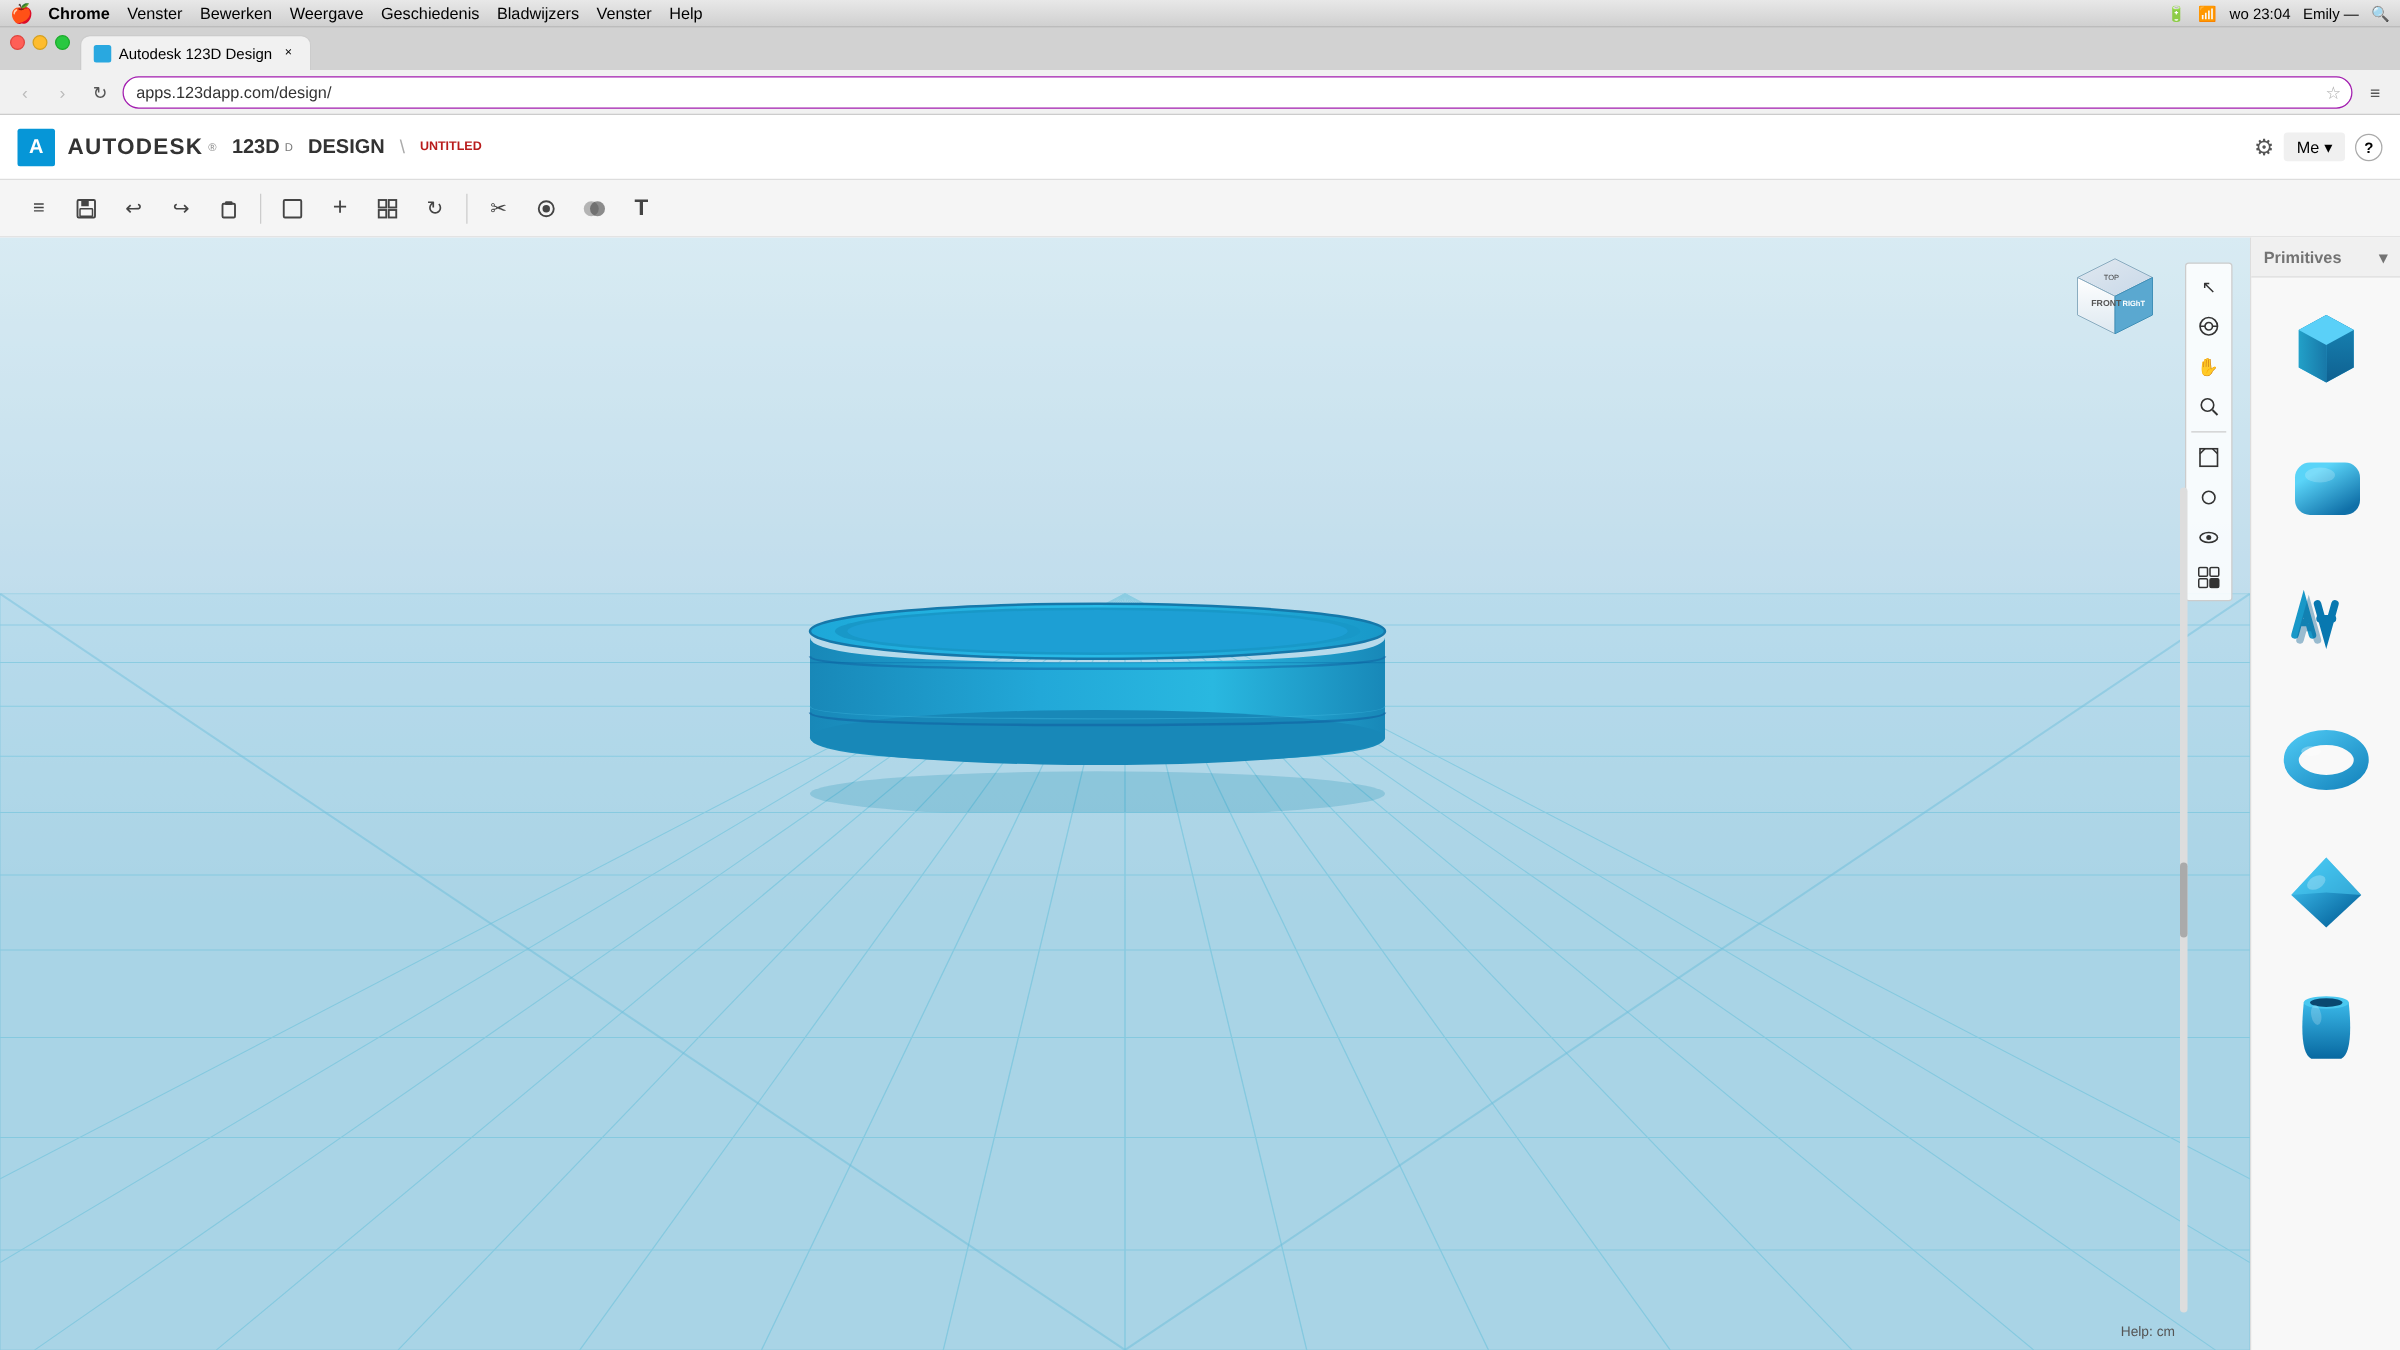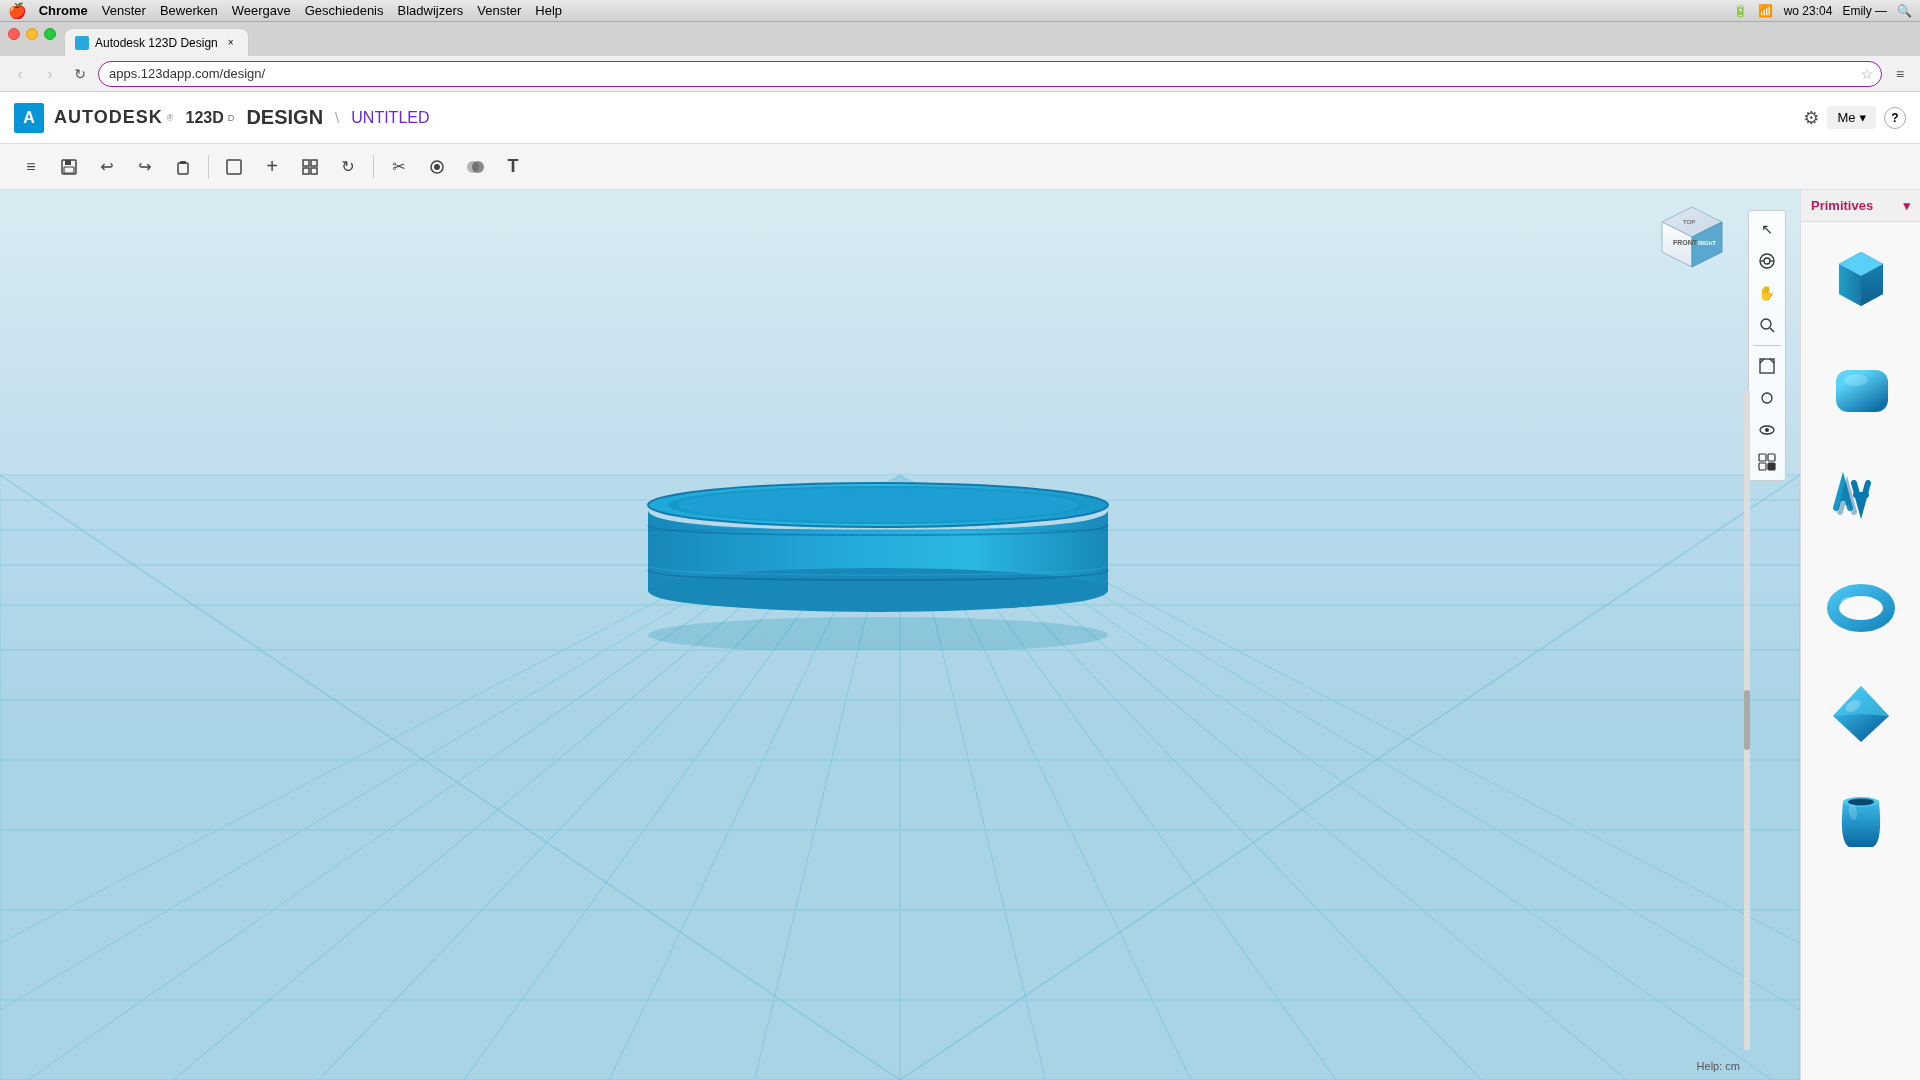--- a/index.html
+++ b/index.html
@@ -296,21 +296,21 @@
     }
     .primitives-header {
       display: flex;
       align-items: center;
       justify-content: space-between;
       padding: 8px 10px;
       background: #f0f0f0;
       border-bottom: 1px solid #ddd;
       font-size: 13px;
       font-weight: 600;
-      color: #be185d;
+      color: #737373;
       cursor: pointer;
     }
     .primitives-list {
       display: flex;
       flex-direction: column;
       align-items: center;
       padding: 10px 0;
       gap: 8px;
       overflow-y: auto;
       flex: 1;
@@ -388,23 +388,23 @@
 
 <div class="app-header">
   <div class="autodesk-logo">
     <span>A</span>
   </div>
   <div class="app-title">
     <span style="font-size:18px; font-weight:600; letter-spacing:1px;">AUTODESK</span><span style="font-size:9px; vertical-align:super; color:#888;">®</span>
     &nbsp;
     <span style="font-weight:700; font-size:16px;">123D</span>
     <sup style="font-size:9px;color:#777">D</sup>&nbsp;
-    <span style="font-weight:700; font-size:20px;">DESIGN</span>
+    <span style="font-weight:700; font-size:16px;">DESIGN</span>
     <span style="color:#aaa; margin:0 8px;">\</span>
-    <span style="font-size:16px; color:#6d28d9; font-weight:400;">UNTITLED</span>
+    <span style="font-size:10px; color:#b91c1c; font-weight:700;">UNTITLED</span>
   </div>
   <div class="header-right">
     <div style="font-size:18px; color:#555; cursor:pointer;">⚙</div>
     <div class="me-btn">
       <span>Me</span>
       <span>▾</span>
     </div>
     <div class="help-btn">?</div>
   </div>
 </div>

